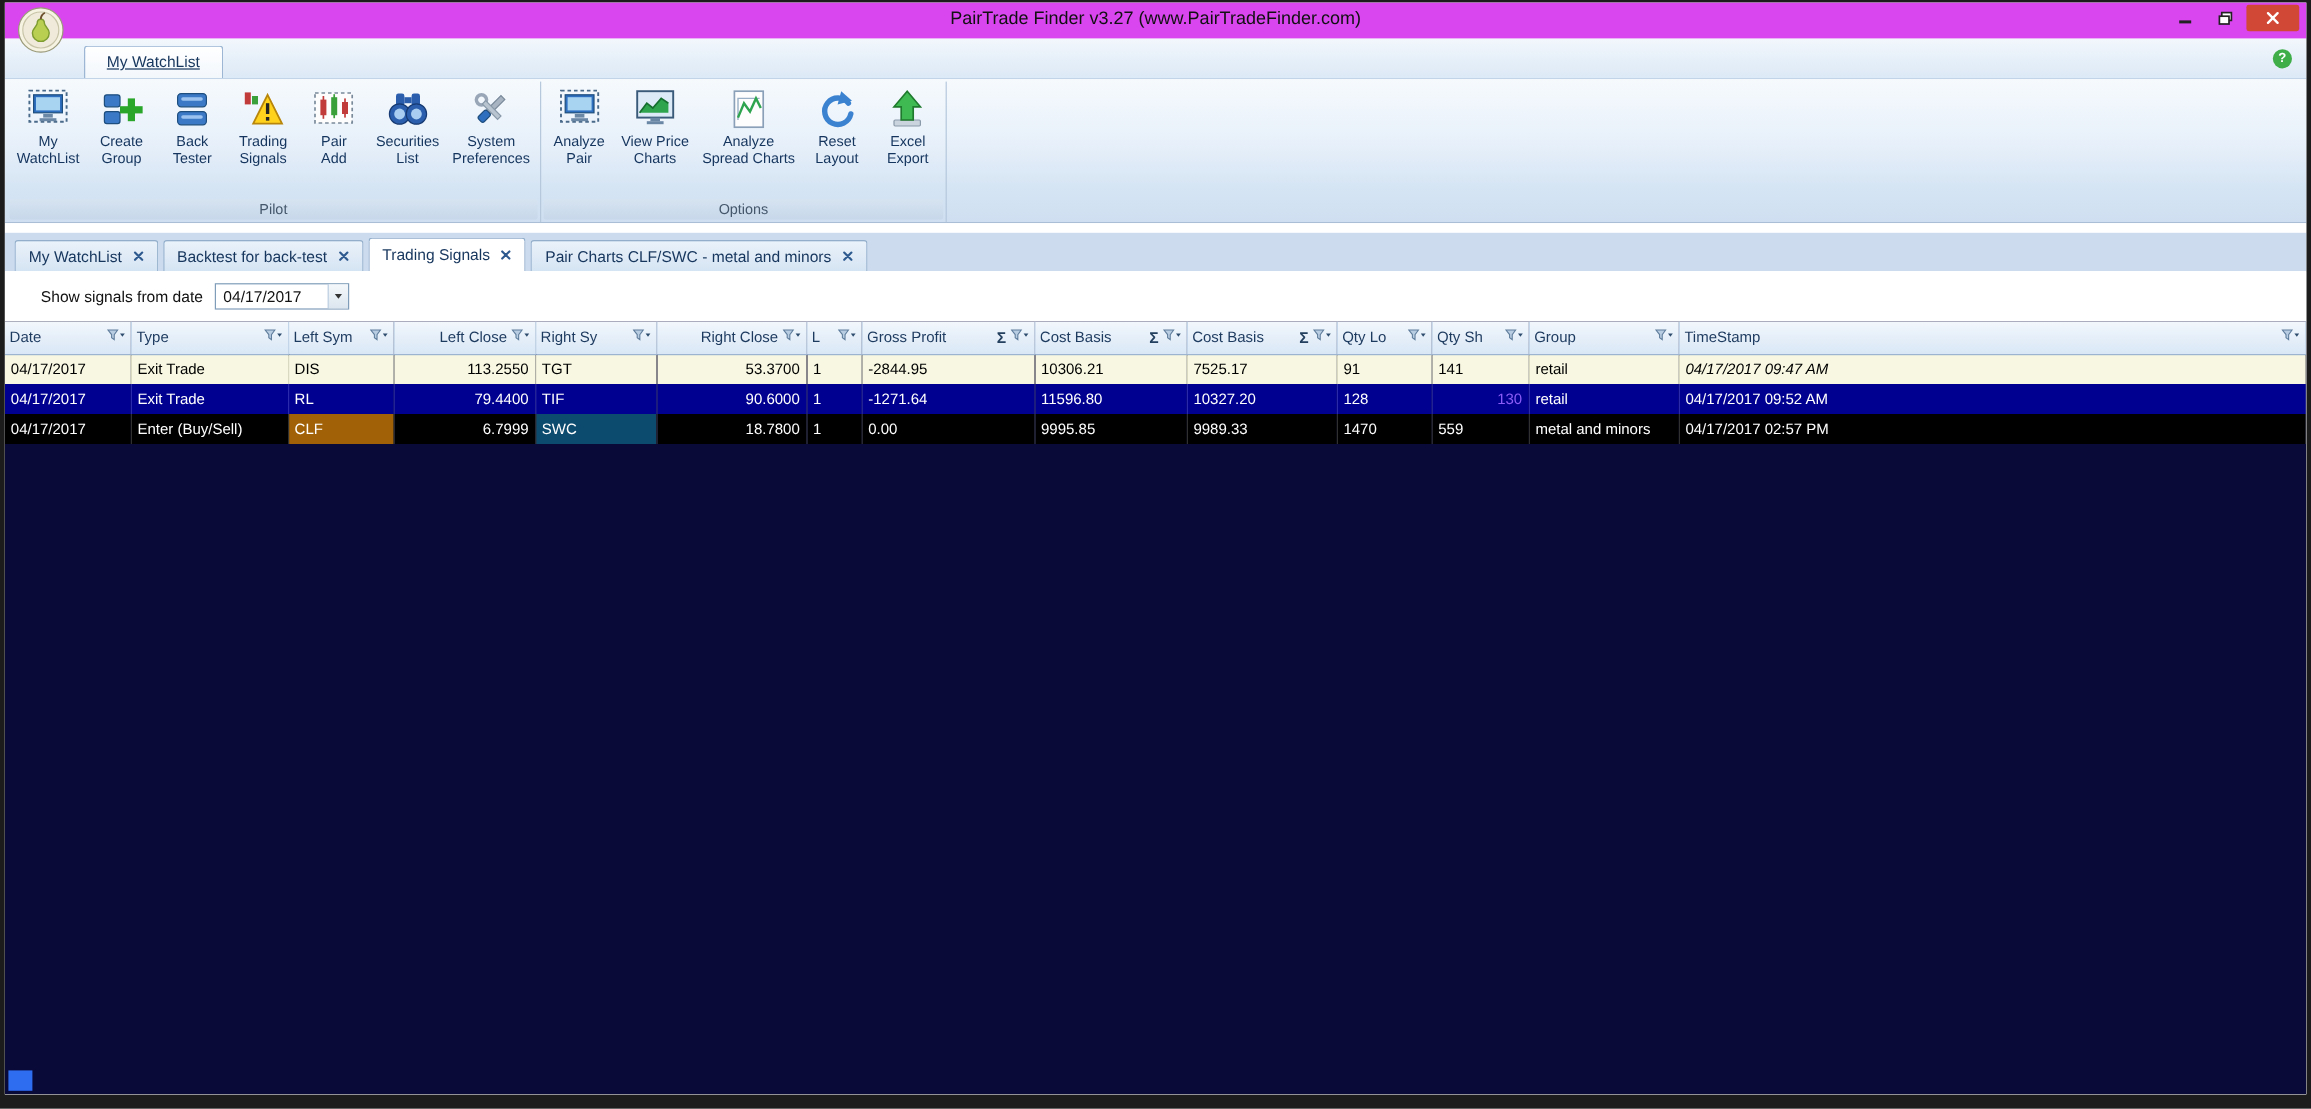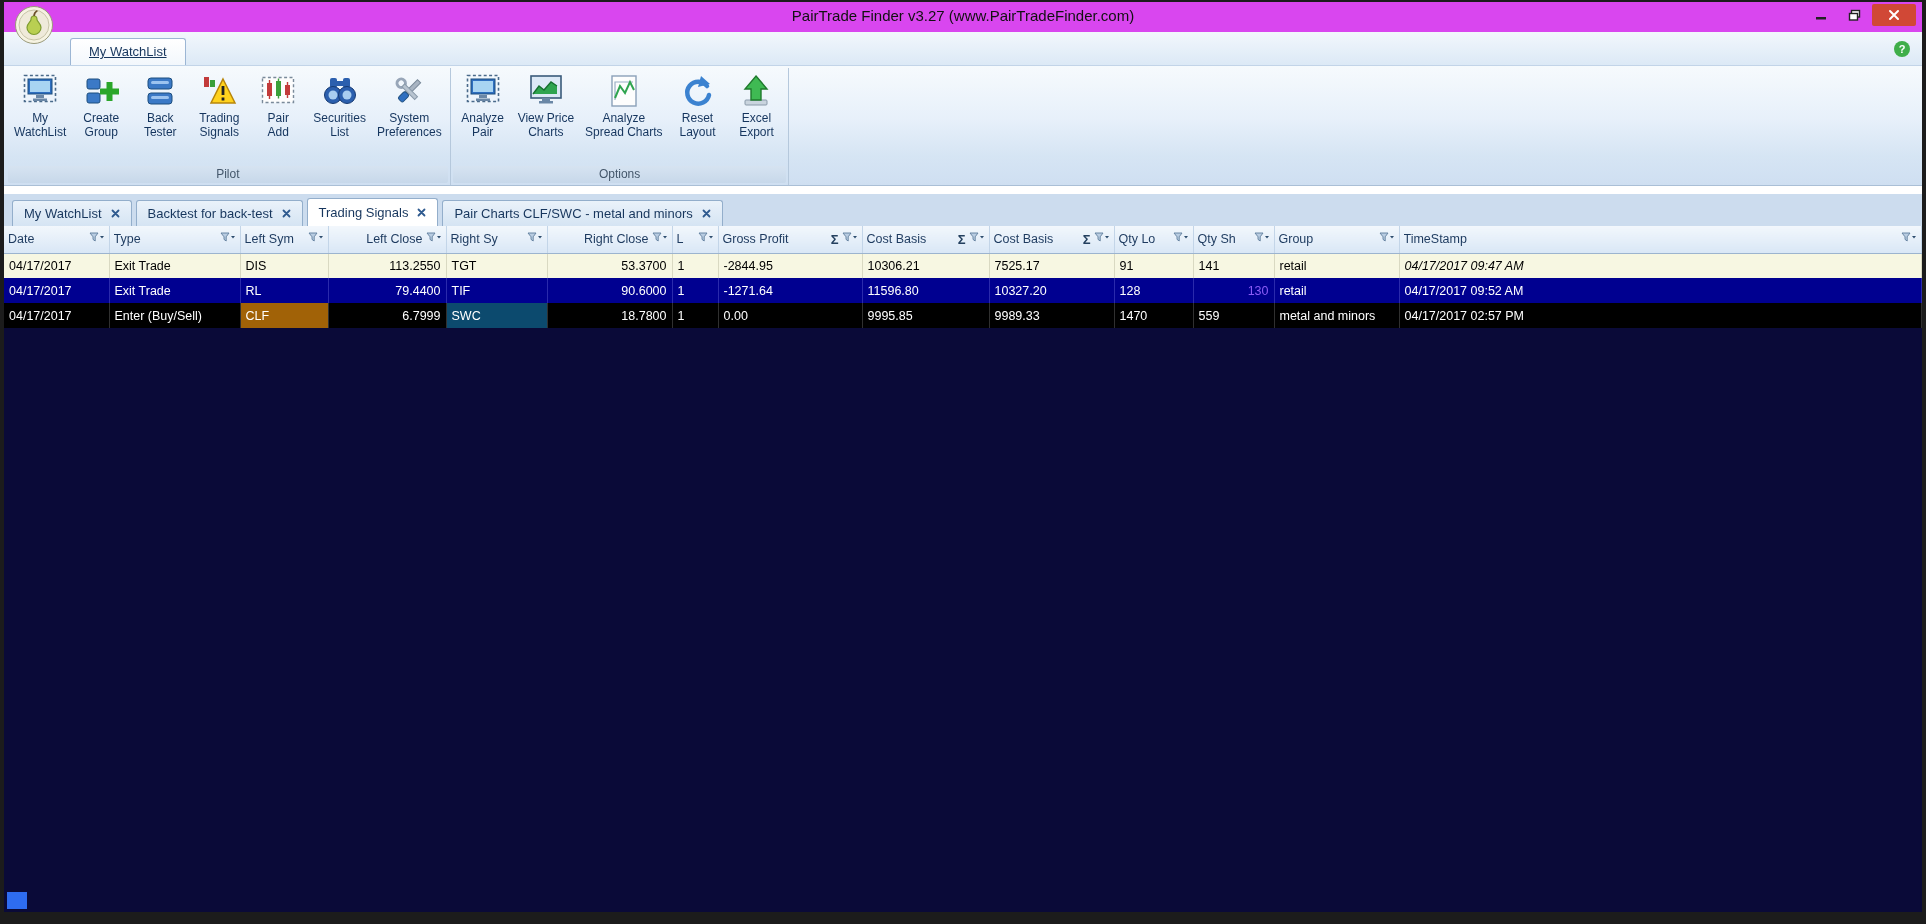--- a/index.html
+++ b/index.html
@@ -298,20 +298,29 @@
         <span>Pair Charts CLF/SWC - metal and minors</span>
         <span class="x">
           <svg width="9" height="9">
             <path d="M1.5 1.5l6 6M7.5 1.5l-6 6" stroke="#2e5a8f" stroke-width="1.8" stroke-linecap="round"></path>
           </svg>
         </span>
       </div>
     </div>
 
   <div class="content">
+    <div class="filter-bar">
+      <span>Show signals from date</span>
+      <div class="combo">
+        <span class="cv">04/17/2017</span>
+        <span class="caret-btn">
+            <span class="tri"></span>
+          </span>
+      </div>
+    </div>
     <div class="gridwrap" id="gridwrap" style="background: rgb(10, 10, 56);">
       <table id="grid">
           <colgroup>
             <col style="width: 105px;">
             <col style="width: 131px;">
             <col style="width: 88px;">
             <col style="width: 118px;">
             <col style="width: 101px;">
             <col style="width: 125px;">
             <col style="width: 46px;">

